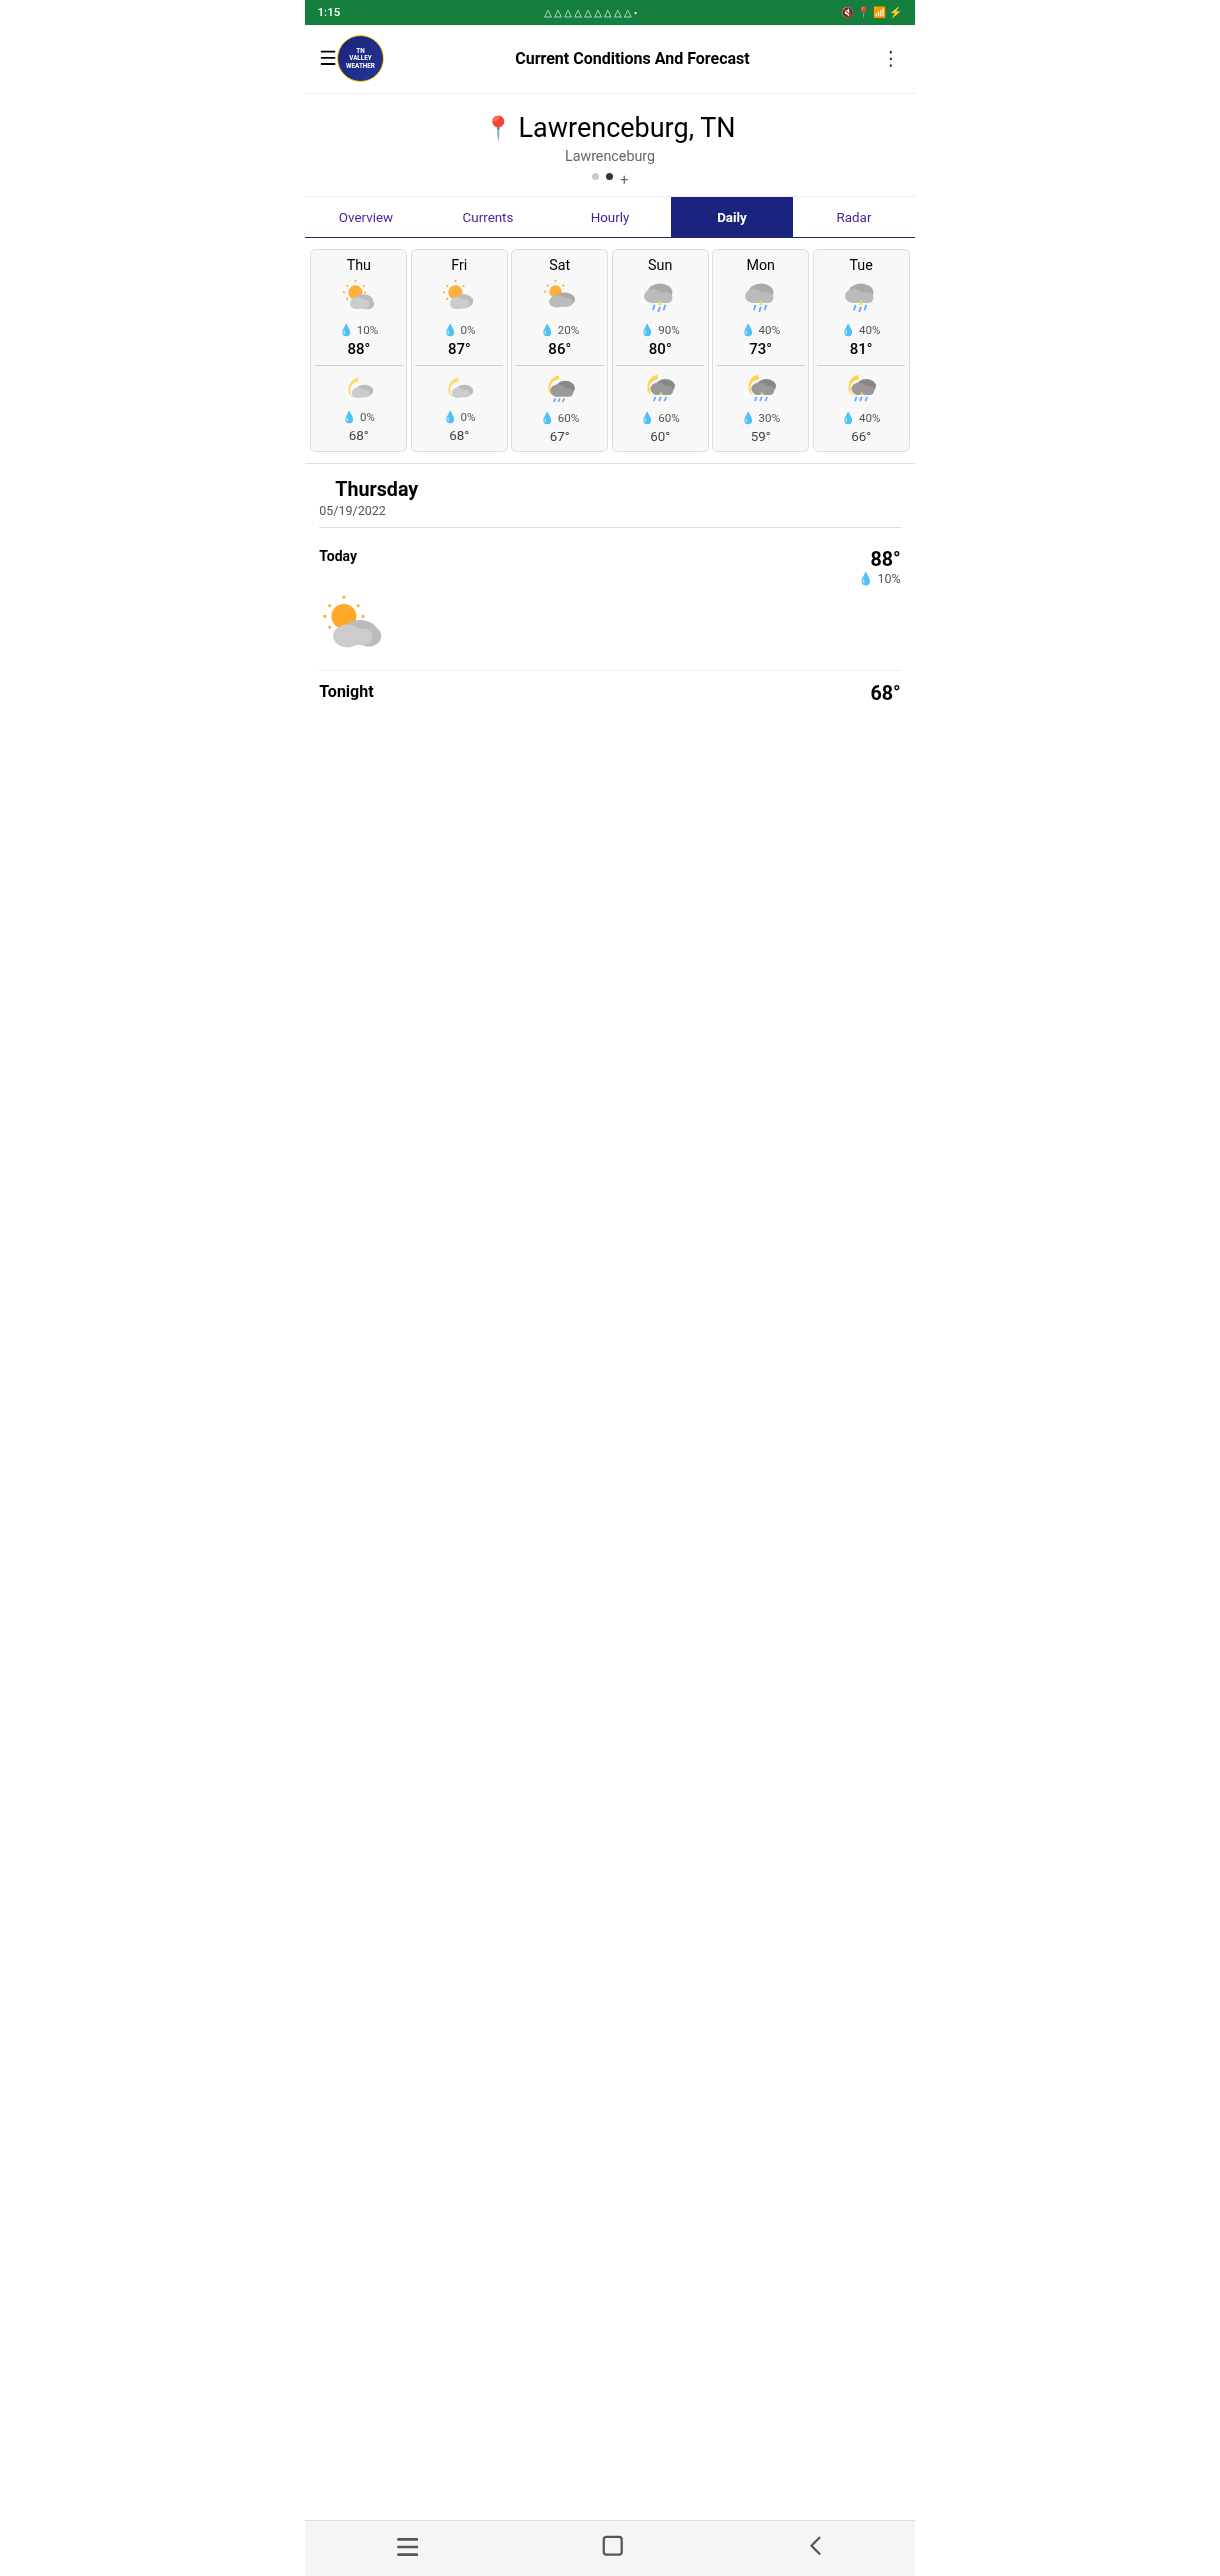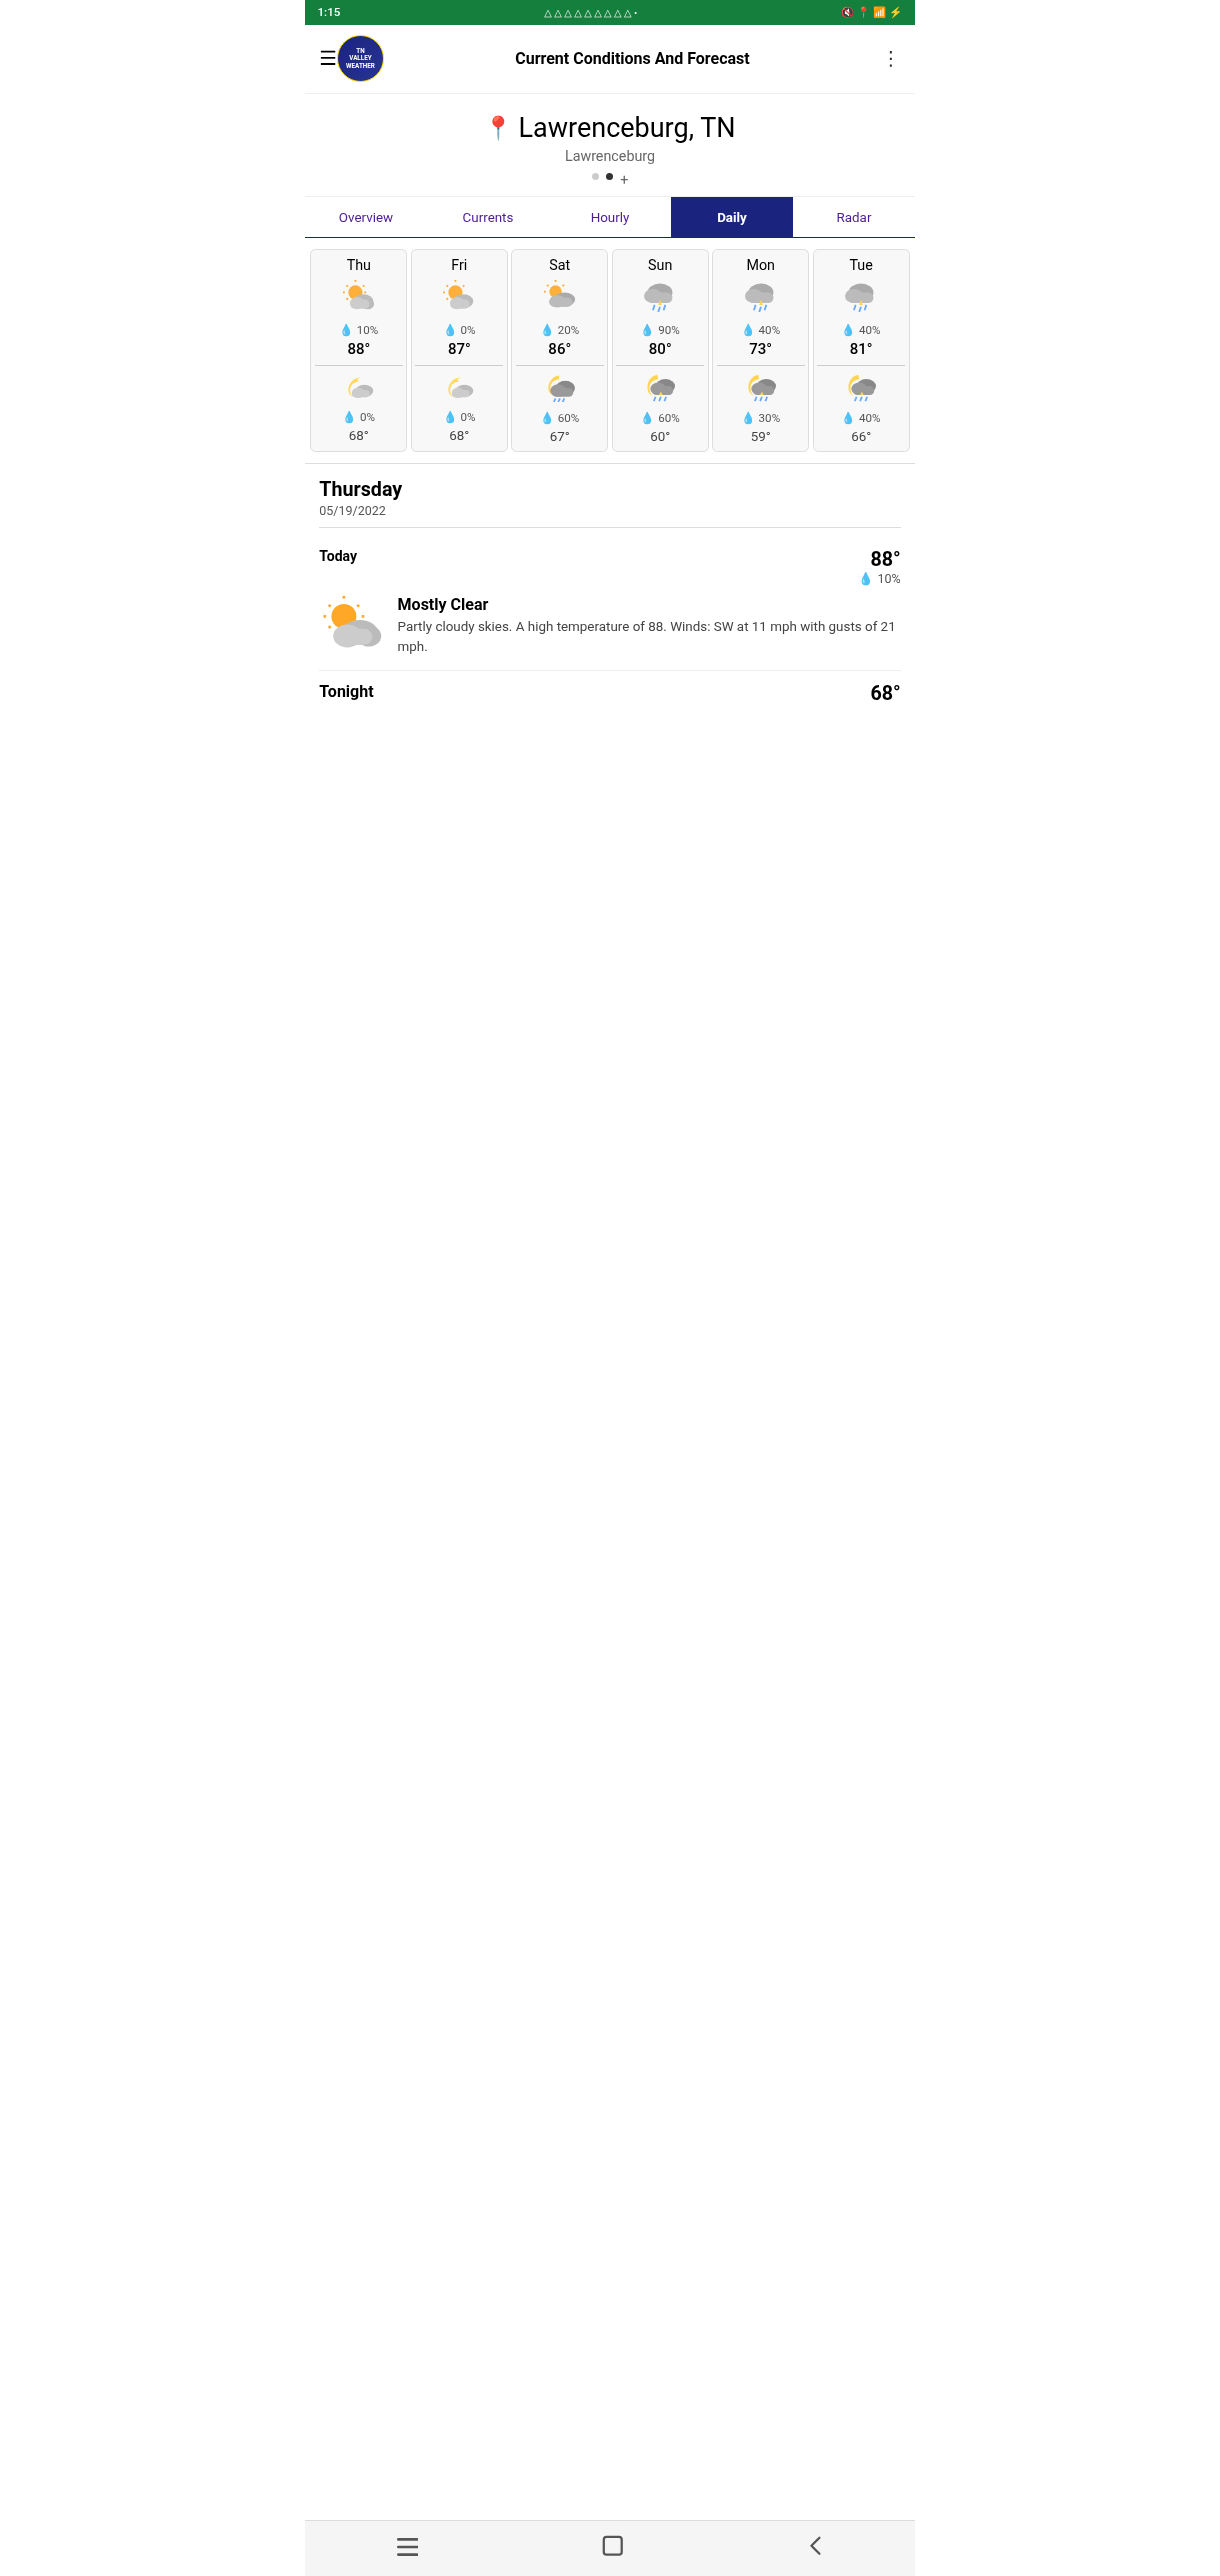--- a/index.html
+++ b/index.html
@@ -186,20 +186,21 @@
     }
 
     
     .detail-section {
       padding: 14.3px 14.3px 0;
     }
     .detail-day-title {
       font-size: 19.7px;
       font-weight: bold;
       margin-bottom: 1.8px;
+      margin-left: 16px;
     }
     .detail-date {
       font-size: 12.5px;
       color: #555;
       margin-bottom: 9px;
     }
     .detail-divider {
       border: none;
       border-top: 0.9px solid #ddd;
       margin: 9px 0;
@@ -623,24 +624,20 @@
             <line x1="51" y1="24" x2="48" y2="24" stroke="#FFA726" stroke-width="3"></line>
             <line x1="13" y1="13" x2="11" y2="11" stroke="#FFA726" stroke-width="3"></line>
             <line x1="43" y1="13" x2="45" y2="11" stroke="#FFA726" stroke-width="3"></line>
             <line x1="13" y1="35" x2="11" y2="37" stroke="#FFA726" stroke-width="3"></line>
             <ellipse cx="46" cy="42" rx="20" ry="14" fill="#bbb"></ellipse>
             <ellipse cx="32" cy="46" rx="16" ry="13" fill="#ccc"></ellipse>
             <ellipse cx="56" cy="46" rx="14" ry="12" fill="#bbb"></ellipse>
             <rect x="18" y="38" width="42" height="18" rx="9" fill="#ccc"></rect>
           </svg>
         </div>
-        <div>
-          <div class="forecast-desc-title">Mostly Clear</div>
-          <div class="forecast-desc-text">Partly cloudy skies.  A high temperature of 88.  Winds: SW at 11 mph with gusts of 21 mph.</div>
-        </div>
       </div>
     </div>
   </div>
 
   <div class="tonight-section">
     <div class="tonight-header">
       <div class="tonight-label">Tonight</div>
       <div class="tonight-temp">68°</div>
     </div>
   </div>

